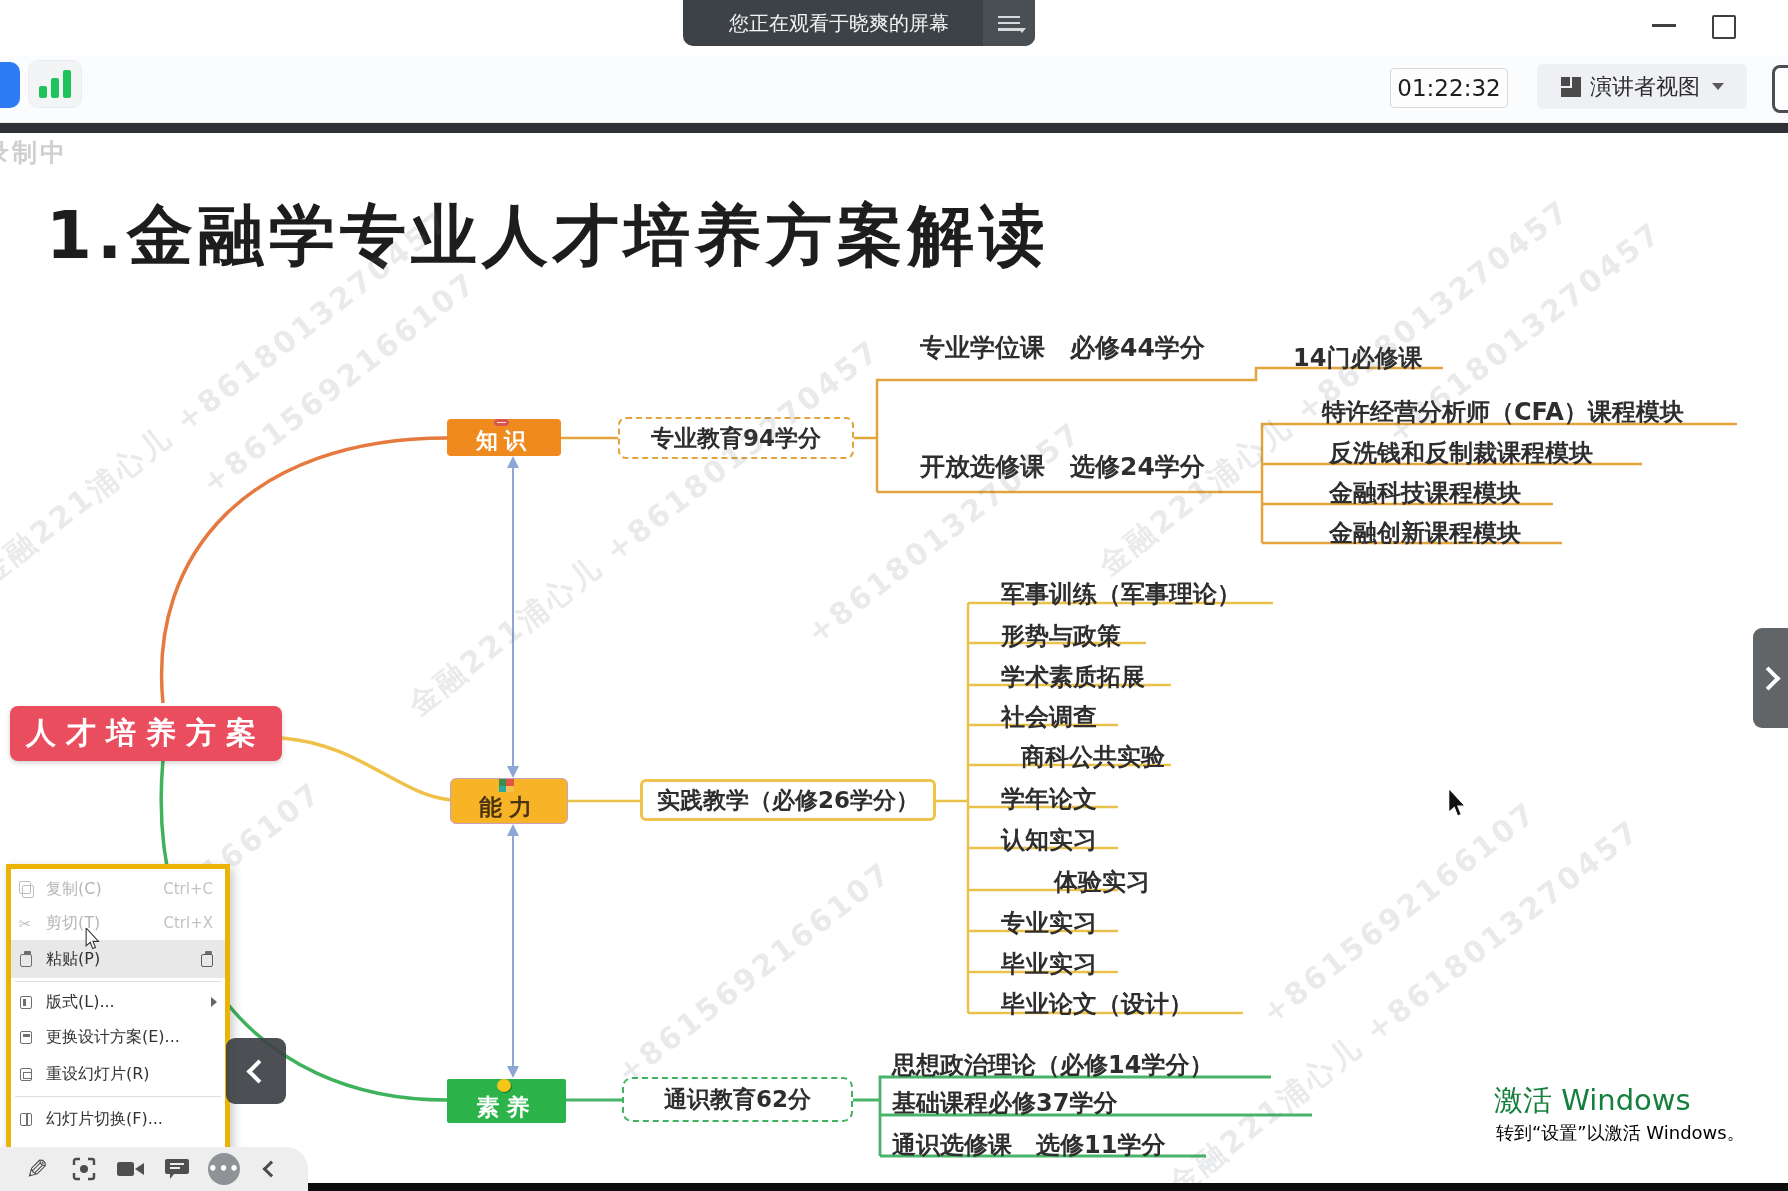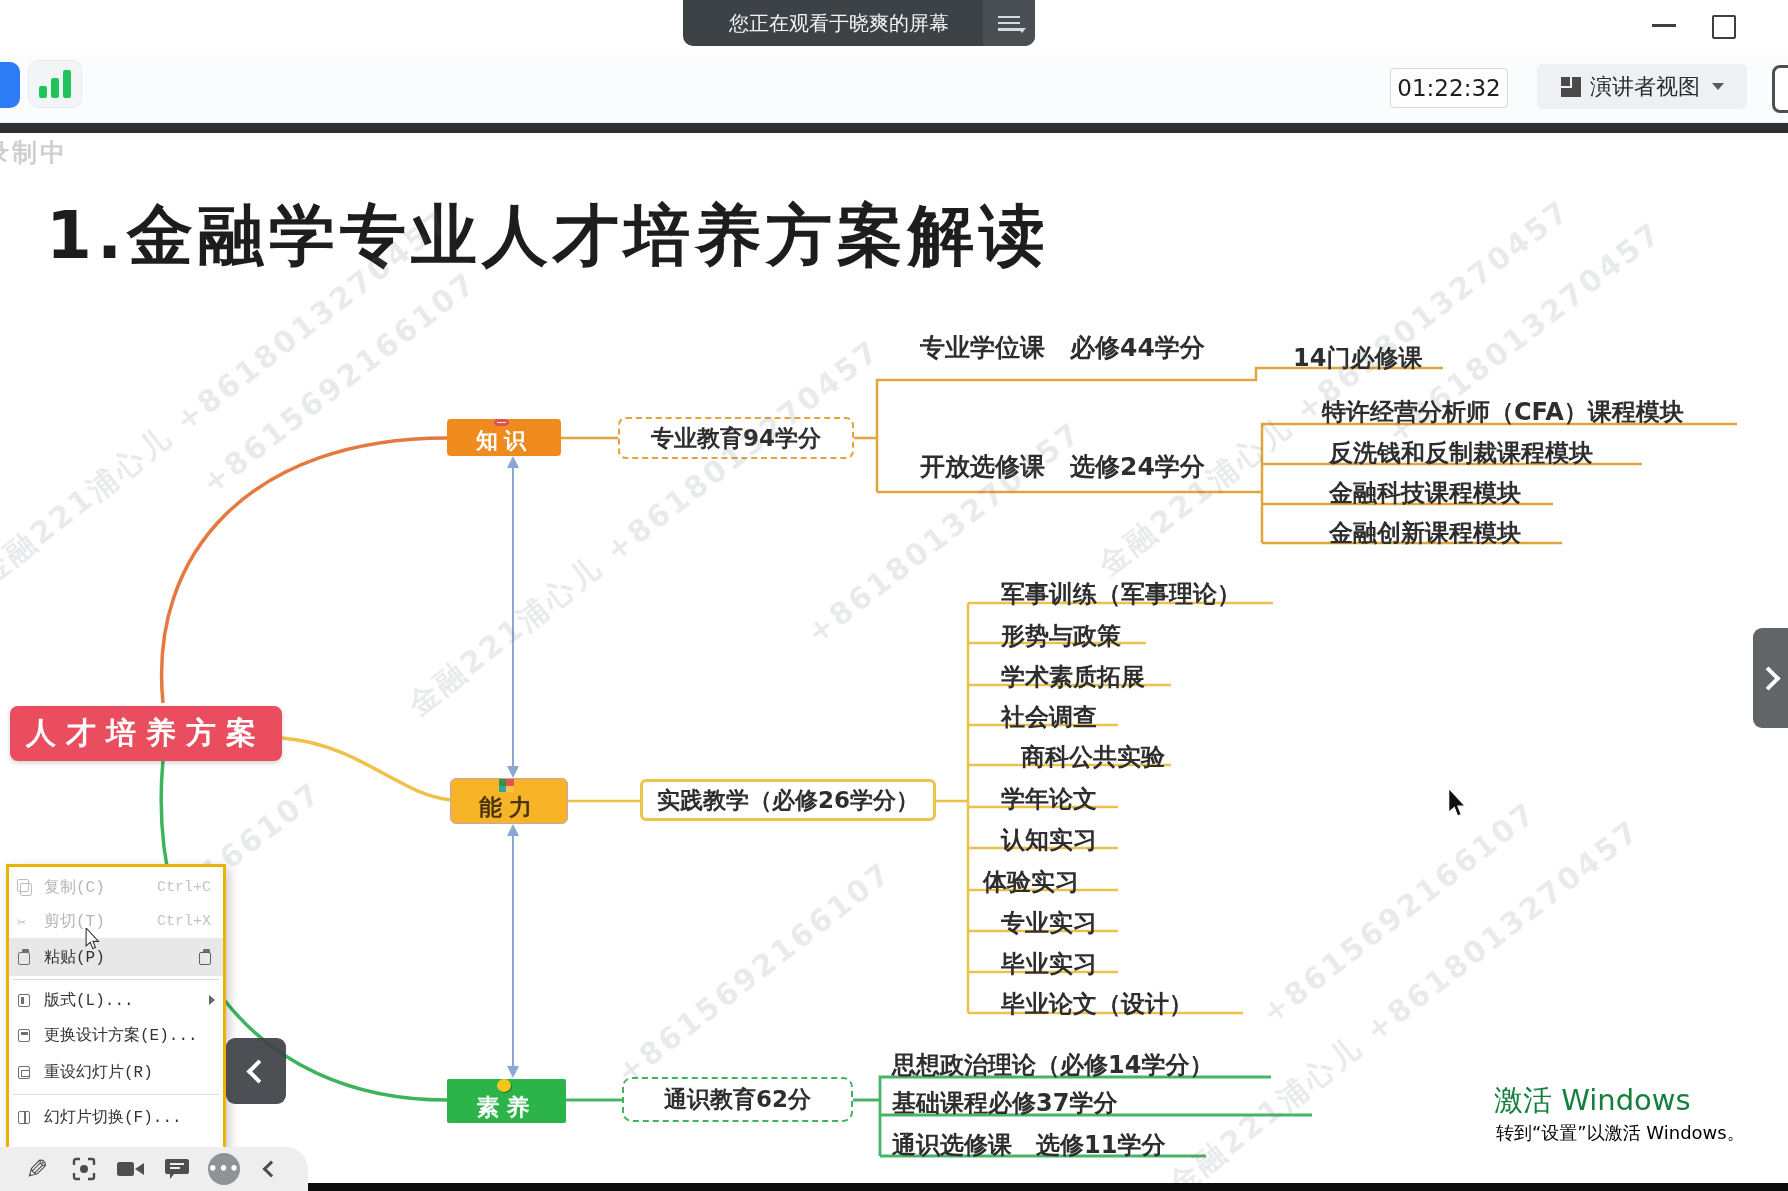--- a/index.html
+++ b/index.html
@@ -79,22 +79,22 @@
   
   #nav-left{left:226px;top:905px;width:60px;height:66px;background:rgba(62,66,70,.93);border-radius:9px;
     display:flex;align-items:center;justify-content:center;z-index:11;}
   #nav-right{left:1753px;top:495px;width:35px;height:100px;background:rgba(80,84,88,.9);border-radius:9px 0 0 9px;
     display:flex;align-items:center;justify-content:center;z-index:11;}
   .chev{display:inline-block;width:13px;height:13px;border-left:4px solid #fff;border-bottom:4px solid #fff;}
   .chev.l{transform:rotate(45deg);margin-left:5px;}
   .chev.r{transform:rotate(-135deg);margin-right:5px;}
 
   
-  #ctxmenu{left:6px;top:731px;width:214px;height:288px;background:#fff;border:3px solid #eab308;
-    box-shadow:3px 4px 10px rgba(0,0,0,.22);z-index:10;overflow:hidden;font-family:Liberation Mono, monospace;}
+  #ctxmenu{left:6px;top:731px;width:214px;height:288px;background:#fff;border:5px solid #eab308;
+    box-shadow:3px 4px 10px rgba(0,0,0,.22);z-index:10;overflow:hidden;}
   .mrow{position:relative;display:flex;align-items:center;height:34px;padding:0 8px;font-size:16px;color:#333;}
   .mrow .lbl{margin-left:10px;flex:1;white-space:nowrap;}
   .mrow .sc{font-size:15px;color:#9a9a9a;margin-right:4px;}
   .mrow.dis{color:#b5b5b5;}
   .mrow.dis .sc{color:#c2c2c2;}
   .mrow.dis .micon{opacity:.45;}
   .mrow.hl{background:#e8e8e9;height:38px;}
   .msep{height:1px;background:#dedede;margin:3px 4px;}
   .micon{position:relative;width:17px;height:17px;flex:0 0 17px;}
   .mbox{position:absolute;left:1px;top:2px;width:12px;height:13px;border:1.6px solid #6f6f6f;border-radius:2px;box-sizing:border-box;}
@@ -220,21 +220,21 @@
     <div class="mapText" style="left:1329px;top:344px;font-size:24px;">金融科技课程模块</div>
     <div class="mapText" style="left:1329px;top:384px;font-size:24px;">金融创新课程模块</div>
 
     <div class="mapText" style="left:1001px;top:445px;font-size:24px;">军事训练（军事理论）</div>
     <div class="mapText" style="left:1001px;top:487px;font-size:24px;">形势与政策</div>
     <div class="mapText" style="left:1001px;top:528px;font-size:24px;">学术素质拓展</div>
     <div class="mapText" style="left:1001px;top:568px;font-size:24px;">社会调查</div>
     <div class="mapText" style="left:1001px;top:608px;font-size:24px;margin-left:20px;">商科公共实验</div>
     <div class="mapText" style="left:1001px;top:650px;font-size:24px;">学年论文</div>
     <div class="mapText" style="left:1001px;top:691px;font-size:24px;">认知实习</div>
-    <div class="mapText" style="left:983px;top:733px;font-size:24px;">体验实习</div>
+    <div class="mapText" style="left:1054px;top:733px;font-size:24px;">体验实习</div>
     <div class="mapText" style="left:1001px;top:774px;font-size:24px;">专业实习</div>
     <div class="mapText" style="left:1001px;top:815px;font-size:24px;">毕业实习</div>
     <div class="mapText" style="left:1001px;top:855px;font-size:24px;">毕业论文（设计）</div>
 
     <div class="mapText" style="left:892px;top:916px;font-size:24px;">思想政治理论（必修14学分）</div>
     <div class="mapText" style="left:892px;top:954px;font-size:24px;">基础课程必修37学分</div>
     <div class="mapText" style="left:892px;top:996px;font-size:24px;">通识选修课　选修11学分</div>
 
     <div class="wm" style="left:-30px;top:430px;">金融221浦心儿 +8618013270457</div>
     <div class="wm" style="left:40px;top:850px;">+8615692166107</div>

